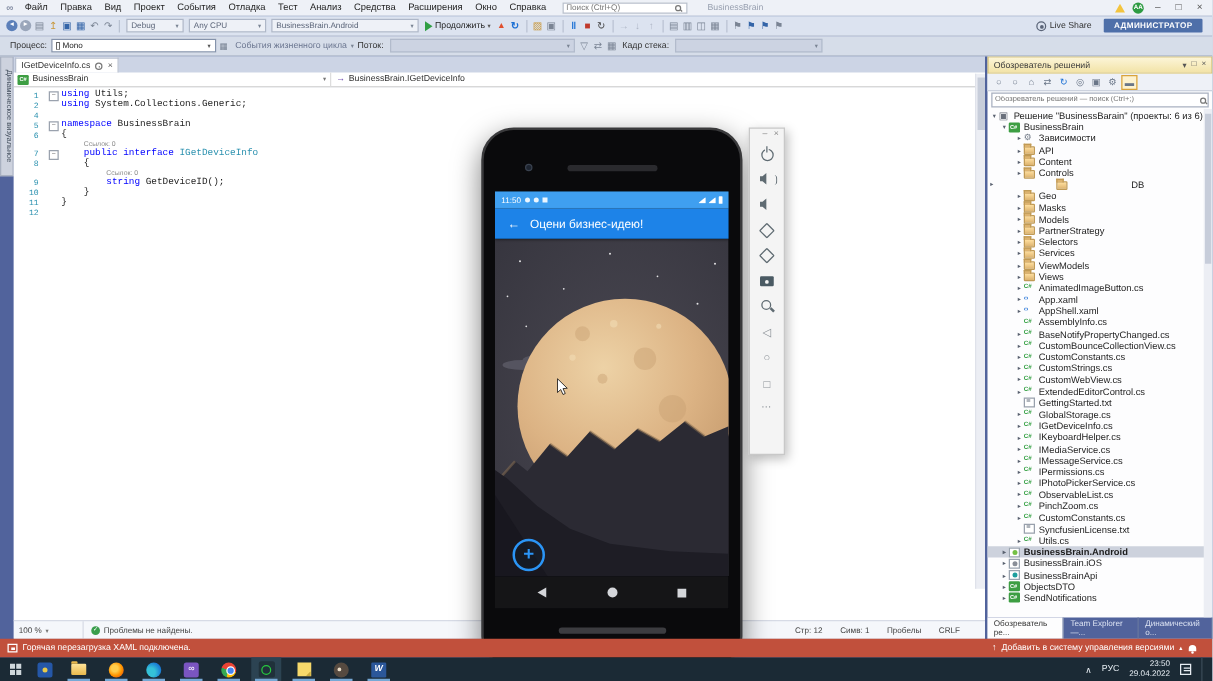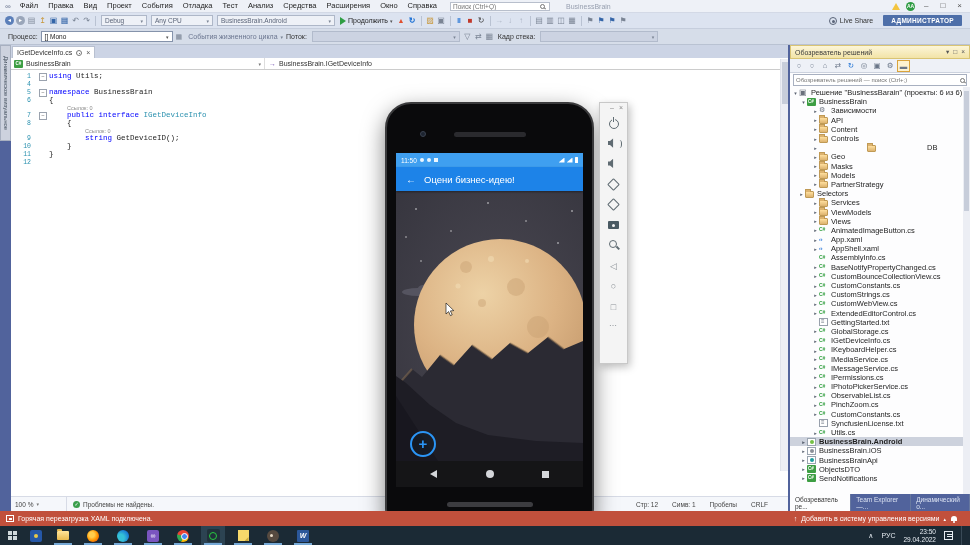--- a/index.html
+++ b/index.html
@@ -362,20 +362,28 @@
 
           <div>
 
             <div class="crow">
               <span class="lnum">1</span>
               <span class="foldsp fb"></span>
               <span class="ctext"><span class="kw">using</span><span class="d"> Utils;</span></span>
             </div>
           </div>
 
+          <div>
+
+            <div class="crow">
+              <span class="lnum">2</span>
+              <span class="foldsp"></span>
+              <span class="ctext"><span class="kw">using</span><span class="d"> System.Collections.Generic;</span></span>
+            </div>
+          </div>
 
 
           <div>
 
             <div class="crow">
               <span class="lnum">4</span>
               <span class="foldsp"></span>
               <span class="ctext"></span>
             </div>
           </div>
@@ -536,21 +544,21 @@
               <span class="ti ic-folder"></span>
               <span>Content</span>
             </div>
 
             <div class="trow" style="padding-left: 22px;">
               <span class="tarr">▸</span>
               <span class="ti ic-folder"></span>
               <span>Controls</span>
             </div>
 
-            <div class="trow" style="padding-left: 22px; gap: 48px;">
+            <div class="trow" style=" gap: 48px;">
               <span class="tarr">▸</span>
               <span class="ti ic-folder"></span>
               <span>DB</span>
             </div>
 
             <div class="trow" style="padding-left: 22px;">
               <span class="tarr">▸</span>
               <span class="ti ic-folder"></span>
               <span>Geo</span>
             </div>
@@ -566,21 +574,21 @@
               <span class="ti ic-folder"></span>
               <span>Models</span>
             </div>
 
             <div class="trow" style="padding-left: 22px;">
               <span class="tarr">▸</span>
               <span class="ti ic-folder"></span>
               <span>PartnerStrategy</span>
             </div>
 
-            <div class="trow" style="padding-left: 8px;">
+            <div class="trow" style="padding-left: 22px;">
               <span class="tarr">▸</span>
               <span class="ti ic-folder"></span>
               <span>Selectors</span>
             </div>
 
             <div class="trow" style="padding-left: 22px;">
               <span class="tarr">▸</span>
               <span class="ti ic-folder"></span>
               <span>Services</span>
             </div>

